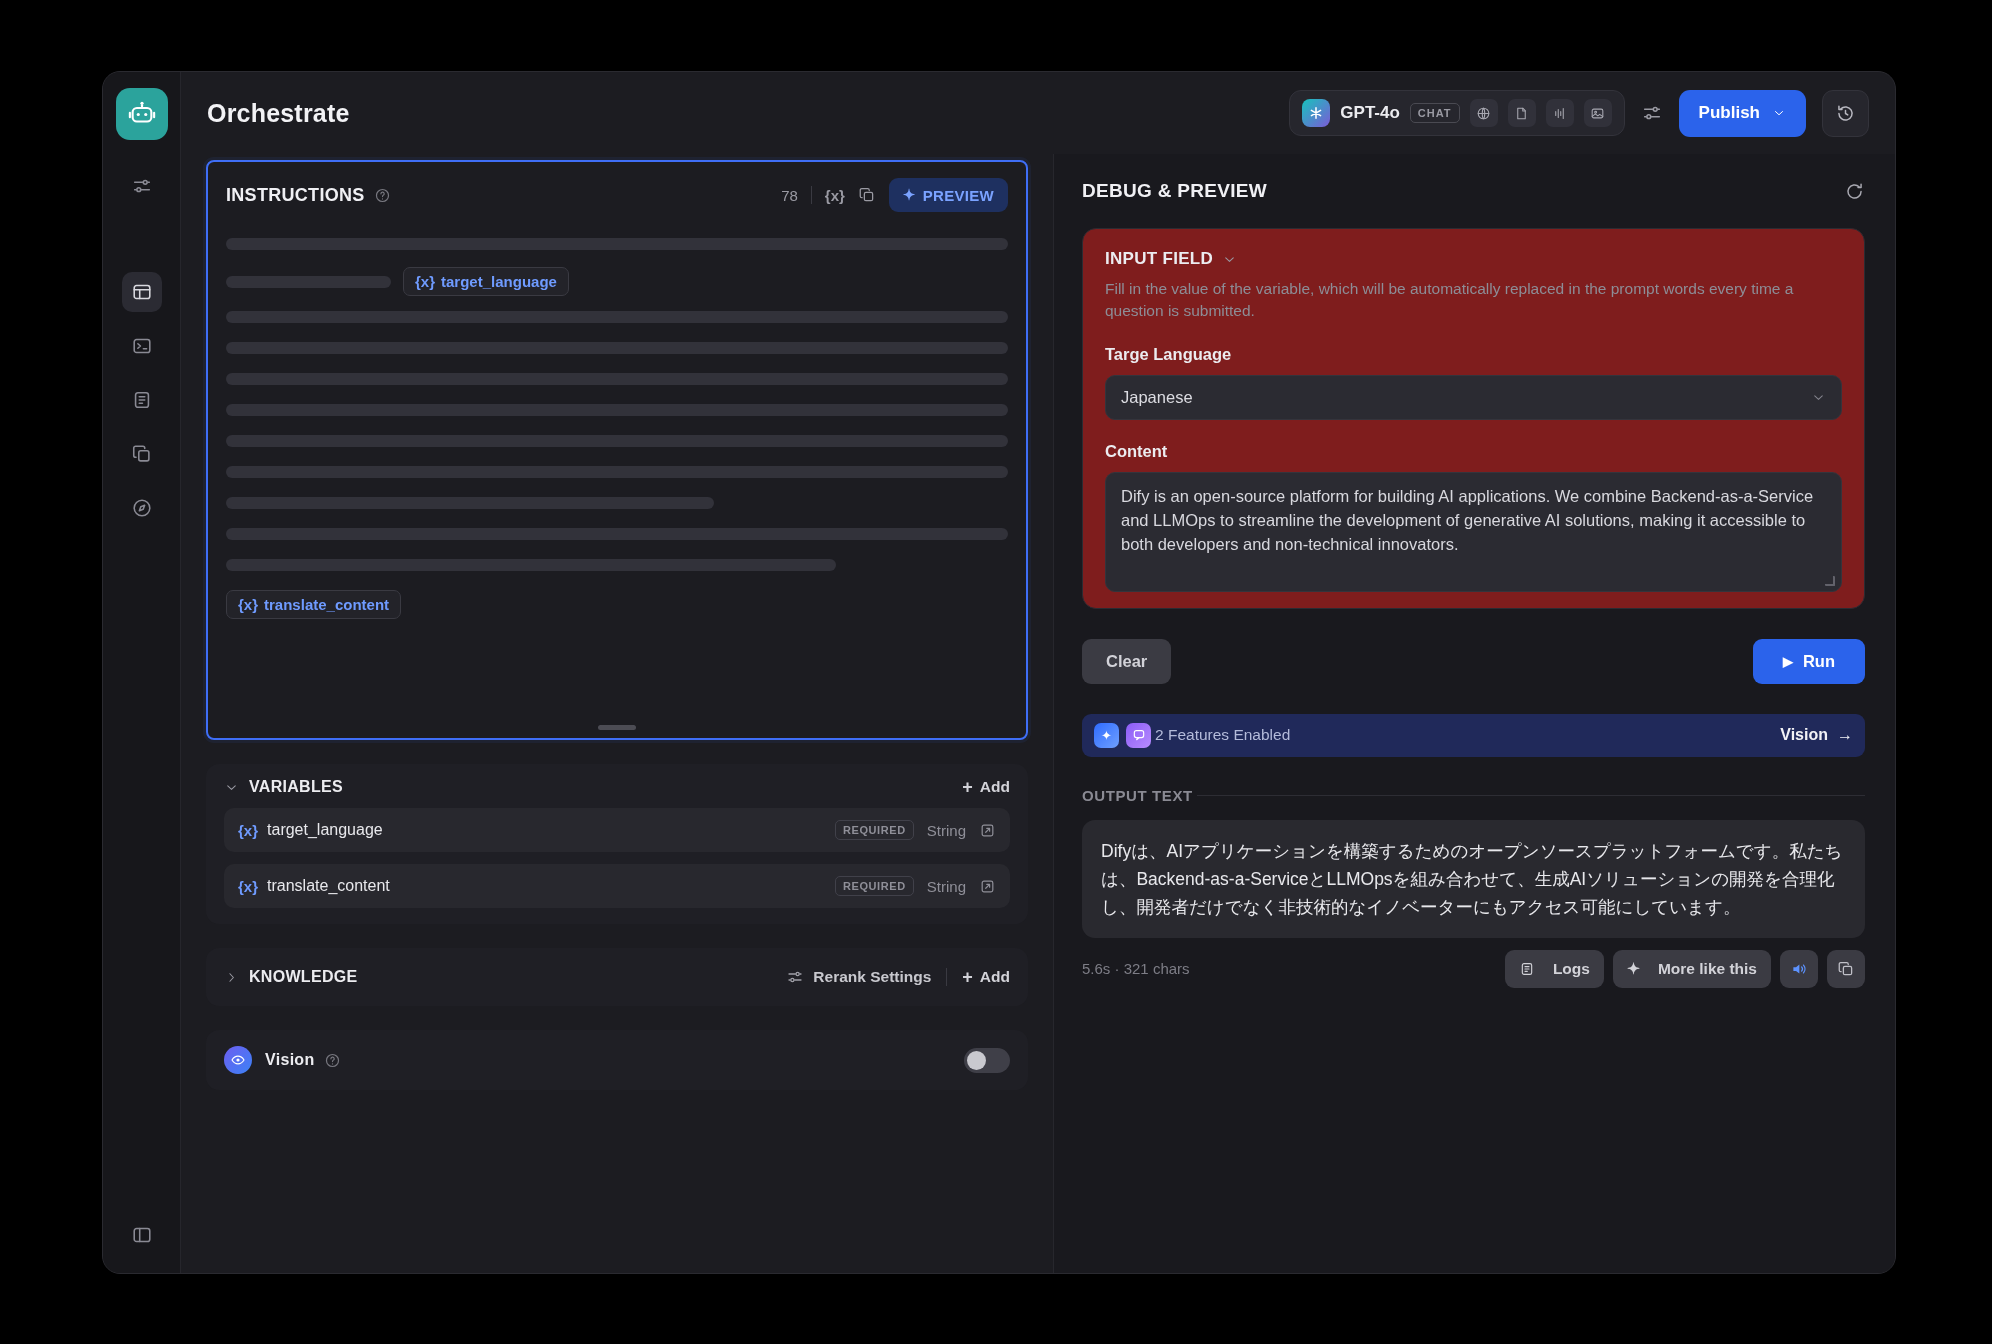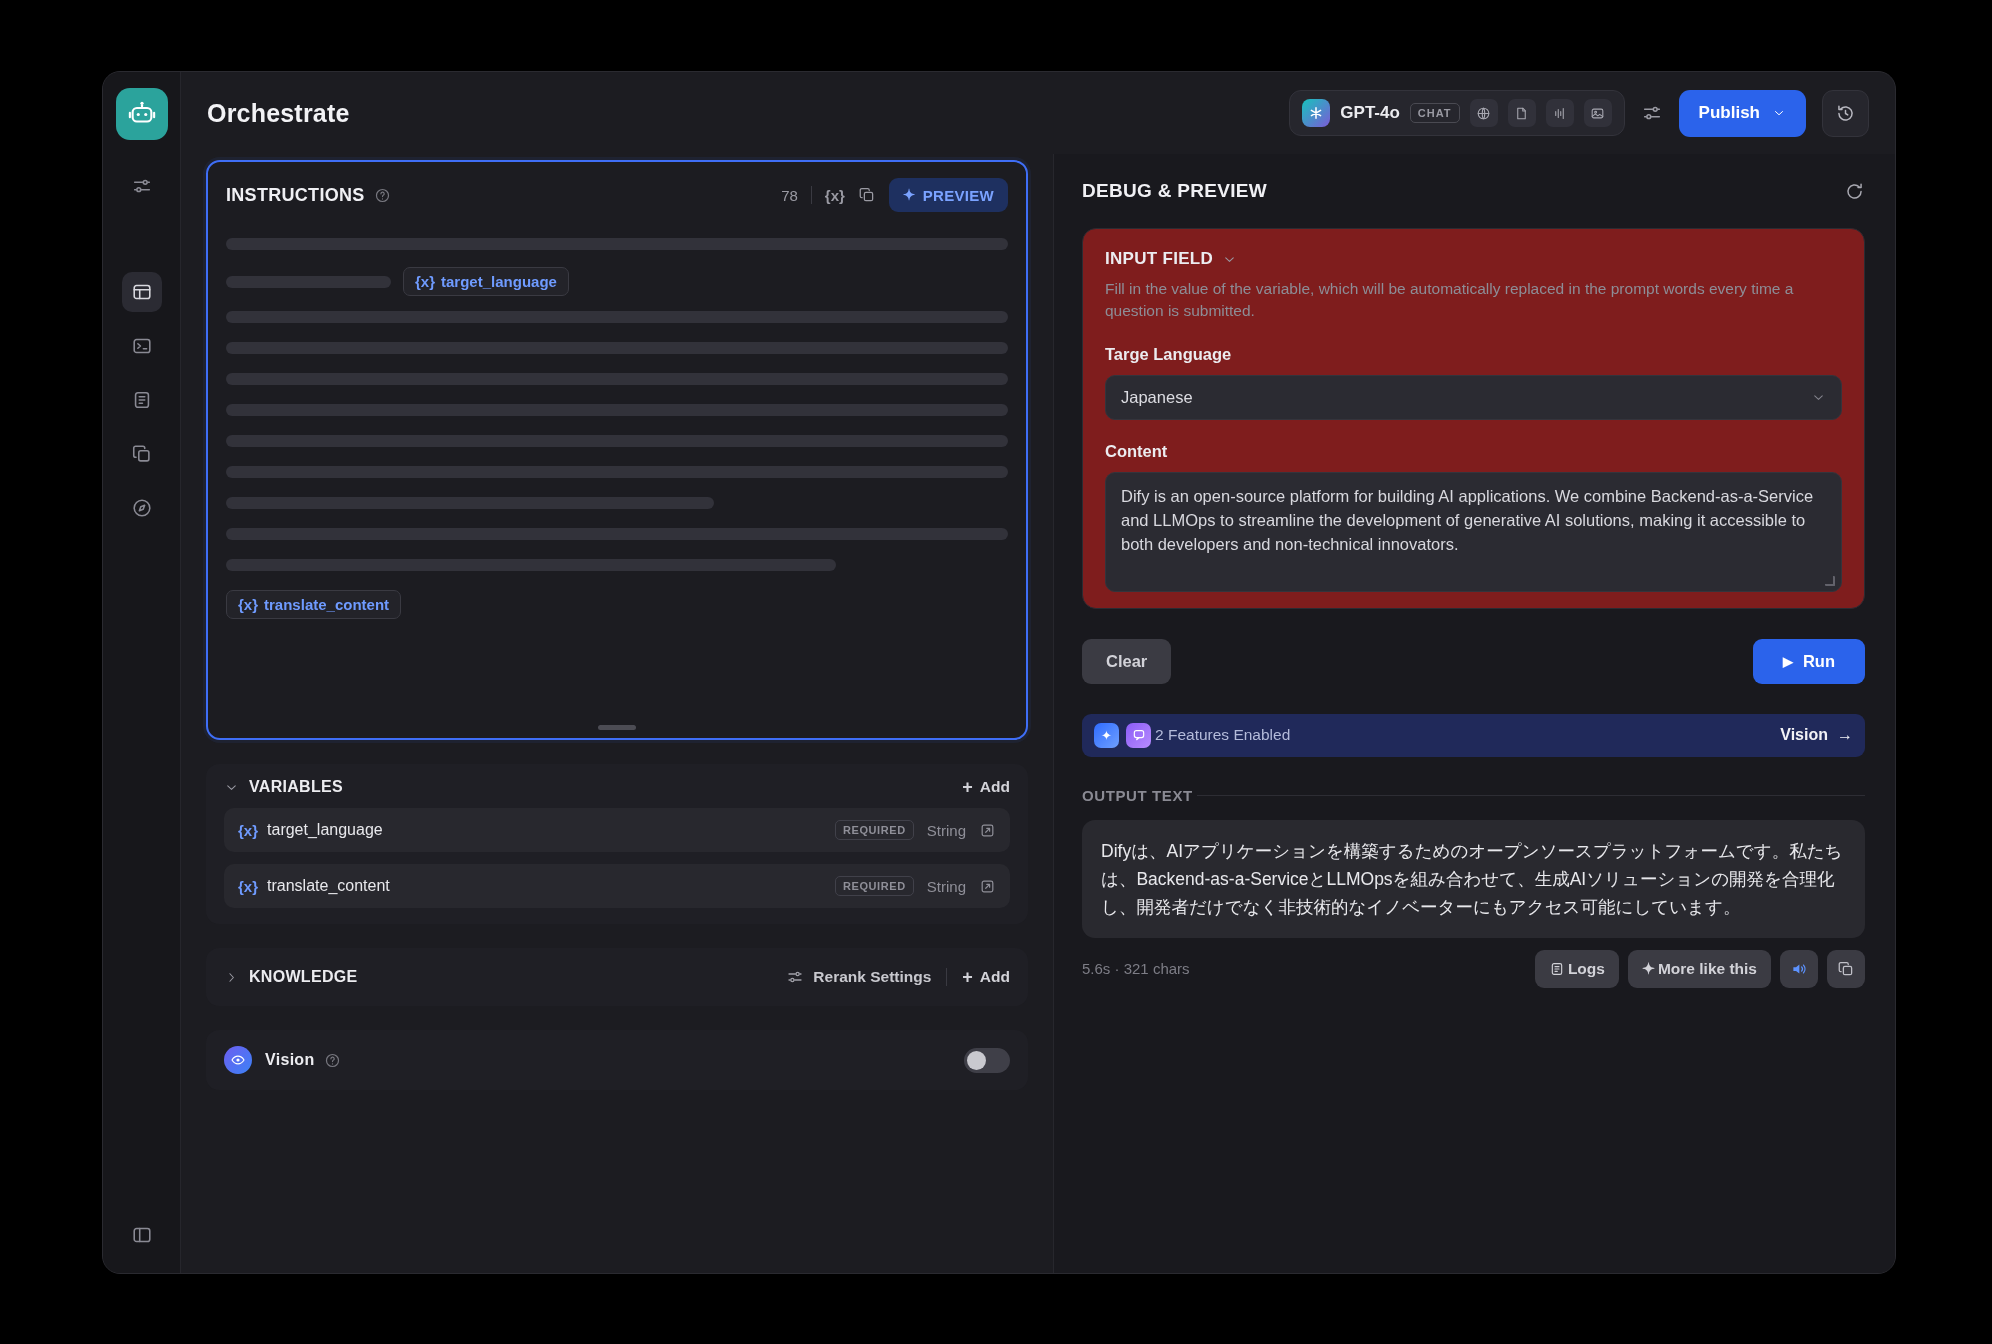--- a/index.html
+++ b/index.html
@@ -39,21 +39,21 @@
   .publish svg { width:14px; height:14px; }
   .iconbtn { width:47px; height:47px; border-radius:11px; background:#26262d; border:1px solid #33333b; color:#b8b8c0; display:flex; align-items:center; justify-content:center; cursor:pointer; }
   .iconbtn svg { width:21px; height:21px; }
 
   
   .content { flex:1; display:flex; min-height:0; }
   .left { width:872px; padding:6px 25px 0 25px; }
   .right { flex:1; background:#19191e; border-left:1px solid #27272d; padding:26px 30px 0 28px; }
 
   
-  .instr { border:2px solid #3f6ef6; border-radius:14px; height:580px; position:relative; box-shadow:0 0 0 3px rgba(63,110,246,.08); }
+  .instr { border:2px solid #3f6ef6; border-radius:8px; height:580px; position:relative; box-shadow:0 0 0 3px rgba(63,110,246,.08); }
   .instr-head { display:flex; align-items:center; padding:16px 18px 8px 18px; }
   .ih-title { font-size:18px; font-weight:700; color:#f0f0f4; letter-spacing:.3px; }
   .help { color:#77777f; margin-left:9px; display:flex; }
   .help svg { width:17px; height:17px; }
   .ih-right { margin-left:auto; display:flex; align-items:center; gap:13px; color:#9a9aa3; }
   .count { font-size:15px; }
   .vsep { width:1px; height:18px; background:#3a3a42; }
   .varglyph { font-size:15px; font-weight:700; color:#9a9aa3; }
   .ih-right .ico { display:flex; color:#9a9aa3; cursor:pointer; }
   .ih-right .ico svg { width:18px; height:18px; }
@@ -132,21 +132,21 @@
 
   .outrow { margin-top:30px; display:flex; align-items:center; gap:4px; }
   .outlabel { font-size:15px; font-weight:600; letter-spacing:.6px; color:#8a8a93; }
   .hr { flex:1; height:1px; background:#2d2d34; }
 
   .bubble { margin-top:16px; background:#29292f; border-radius:13px; padding:17px 19px; font-size:17.5px; line-height:1.6; color:#e8e8ec; }
 
   .foot { margin-top:12px; display:flex; align-items:center; }
   .stats { font-size:15px; color:#7d7d86; }
   .fbtns { margin-left:auto; display:flex; align-items:center; gap:9px; }
-  .fbtn { display:flex; align-items:center; gap:3px; background:#3b3b43; color:#d2d2d8; border-radius:9px; height:38px; padding:0 14px;
+  .fbtn { display:flex; align-items:center; gap:18px; background:#3b3b43; color:#d2d2d8; border-radius:9px; height:38px; padding:0 14px;
           font-size:15.5px; font-weight:600; cursor:pointer; }
   .fbtn svg { width:16px; height:16px; }
   .iconchip { width:38px; height:38px; border-radius:9px; background:#3b3b43; display:flex; align-items:center; justify-content:center; cursor:pointer; }
   .iconchip.sound { color:#5d93ff; }
   .iconchip.copy { color:#c0c0c8; }
   .iconchip svg { width:18px; height:18px; }
 
   svg { fill:none; stroke:currentColor; stroke-width:1.7; stroke-linecap:round; stroke-linejoin:round; }
 </style>
 </head>

